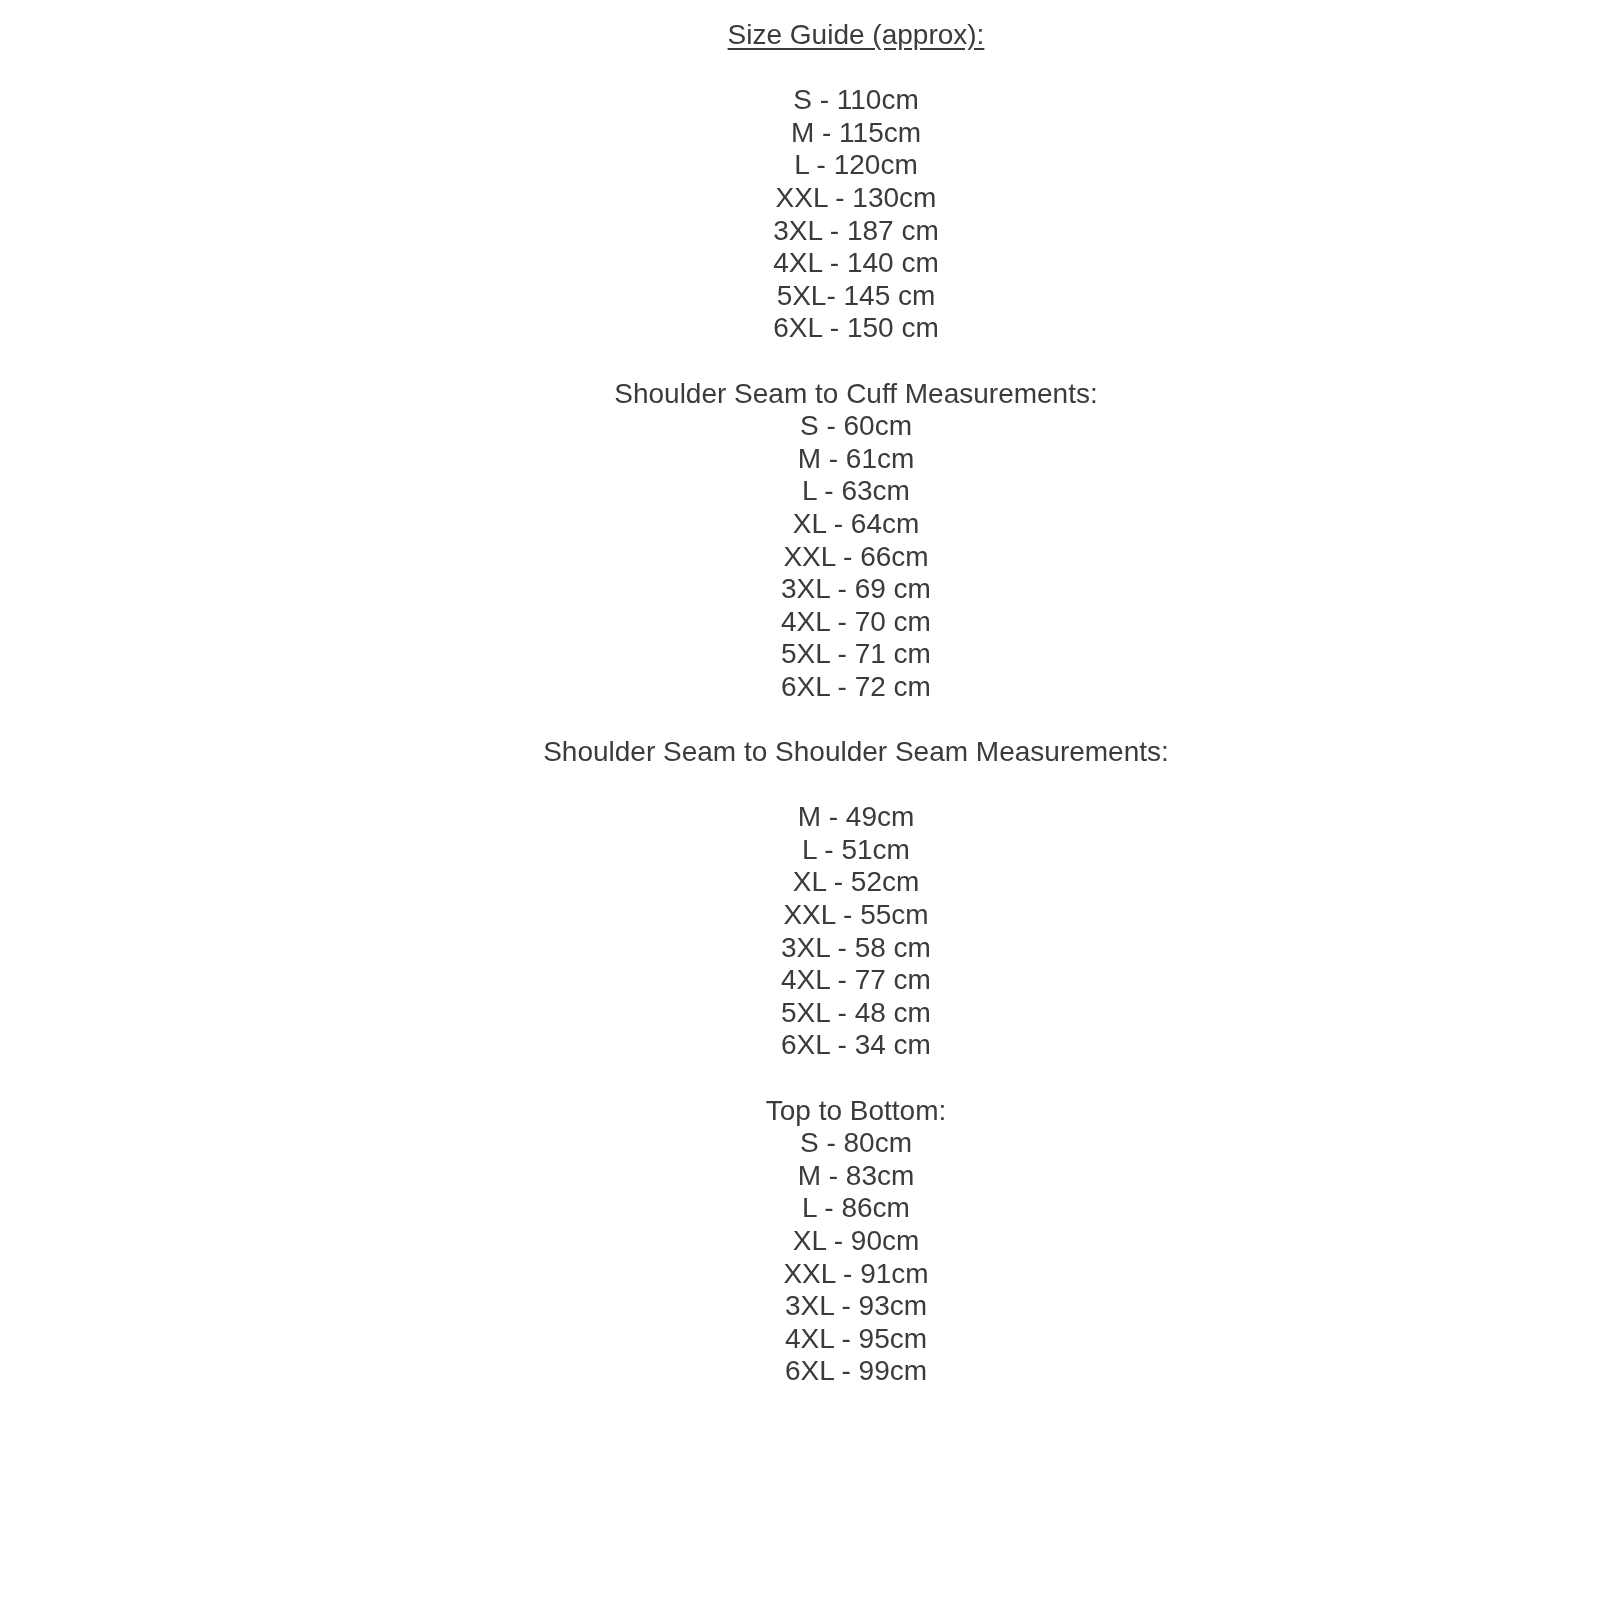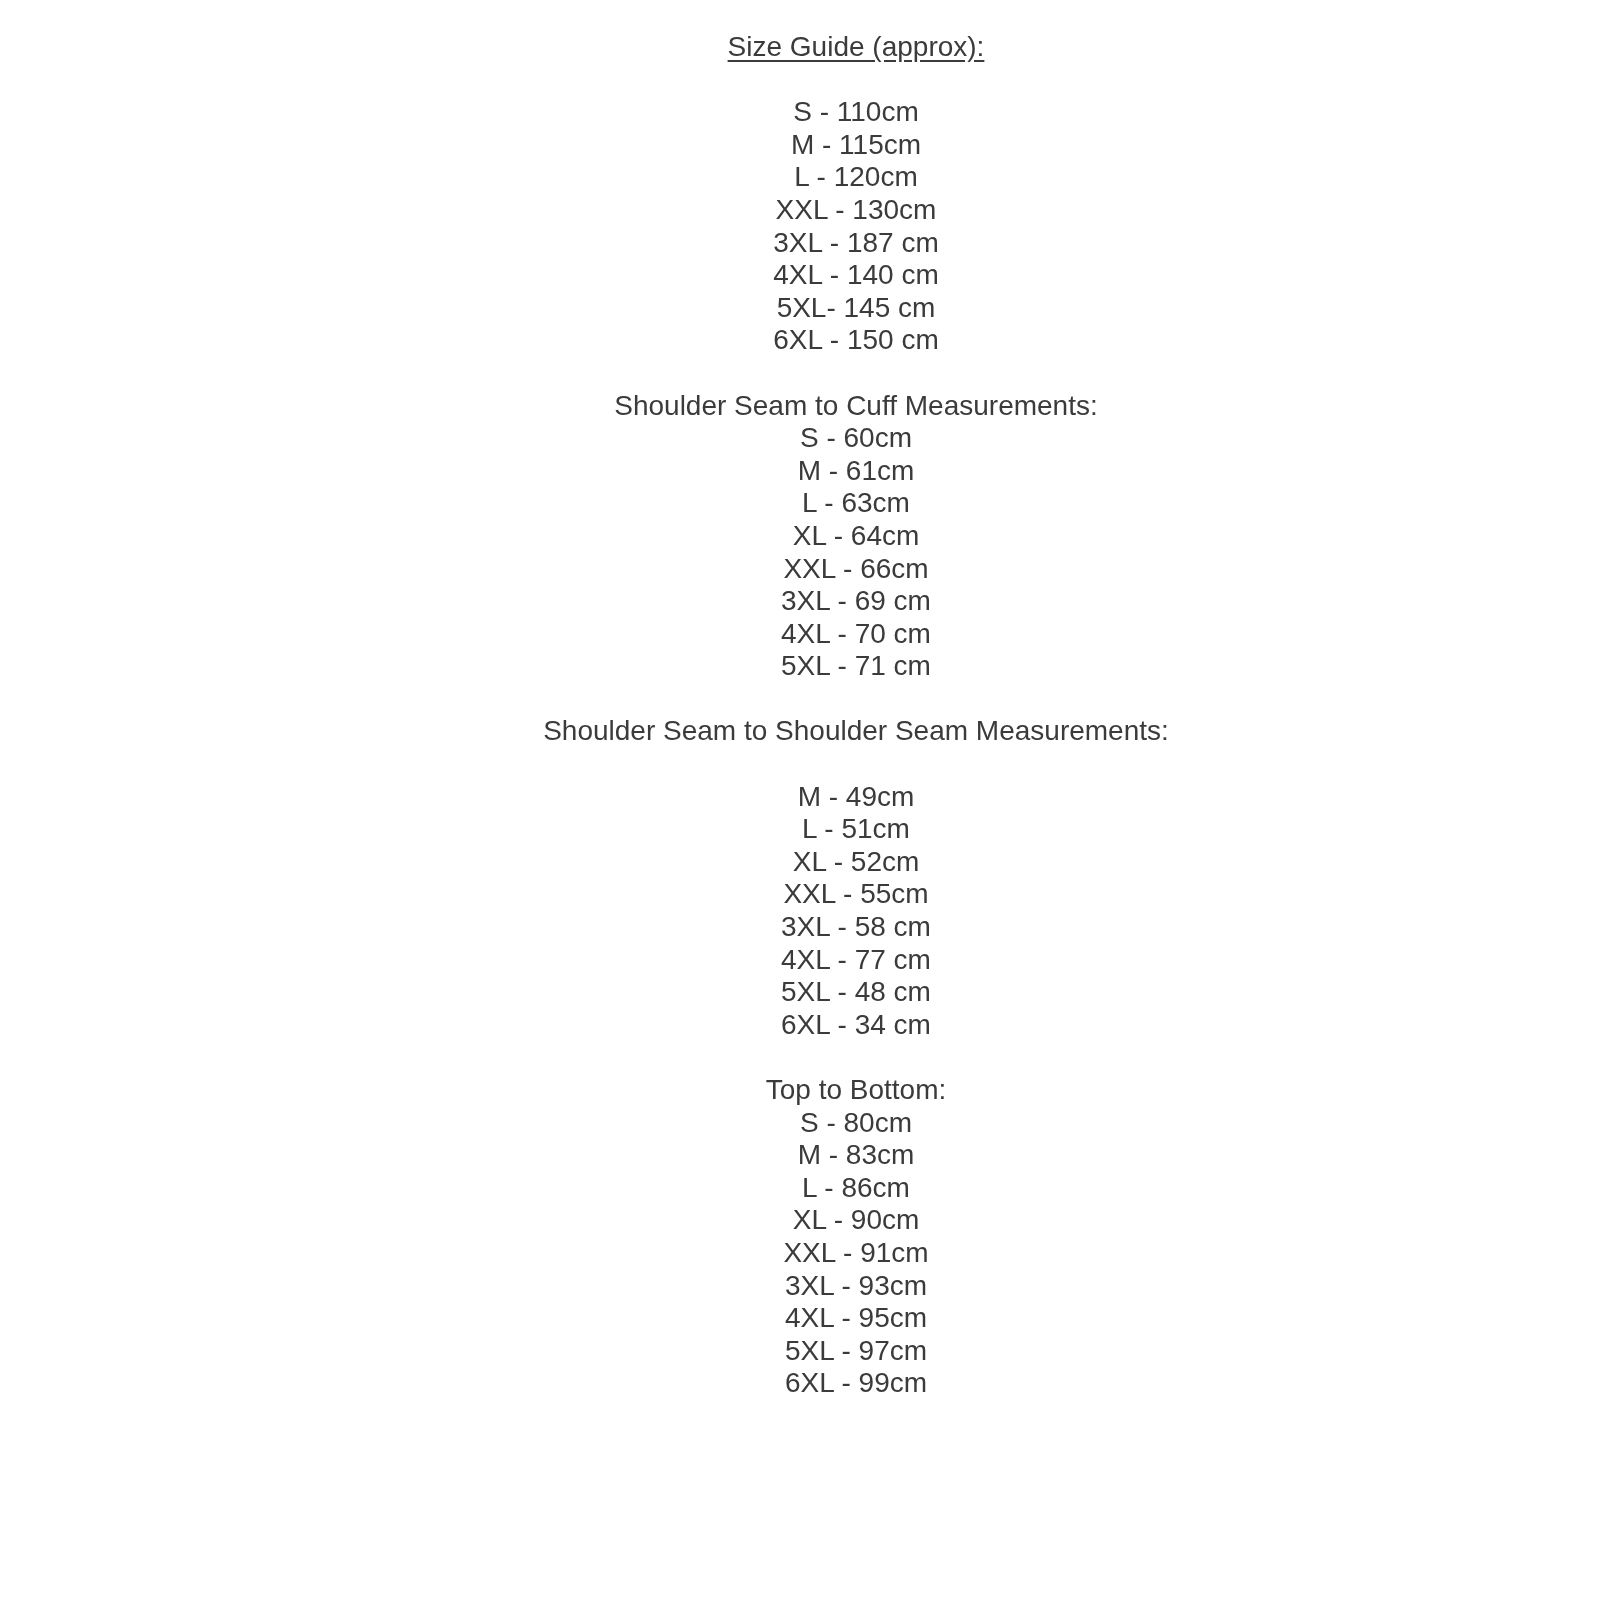--- a/index.html
+++ b/index.html
@@ -7,21 +7,21 @@
     padding: 0;
     background: #ffffff;
     width: 1600px;
     height: 1600px;
     overflow: hidden;
   }
   #canvas {
     width: 1600px;
     height: 1600px;
     box-sizing: border-box;
-    padding-top: 31px;
+    padding-top: 19px;
     padding-left: 112px; 
     font-family: "Liberation Sans", "DejaVu Sans", sans-serif;
     font-size: 28px;
     line-height: 32.6px;
     color: #3b3b3b;
     text-align: center;
   }
   .line {
     white-space: pre;
   }
@@ -55,20 +55,21 @@
       <div class="section">
         <div class="line section-heading">Shoulder Seam to Cuff Measurements:</div>
         <div class="line">S - 60cm</div>
         <div class="line">M - 61cm</div>
         <div class="line">L - 63cm</div>
         <div class="line">XL - 64cm</div>
         <div class="line">XXL - 66cm</div>
         <div class="line">3XL - 69 cm</div>
         <div class="line">4XL - 70 cm</div>
         <div class="line">5XL - 71 cm</div>
+        <div class="line">6XL - 72 cm</div>
       </div>
       <div class="section">
         <div class="line section-heading gap-after">Shoulder Seam to Shoulder Seam Measurements:</div>
         <div class="line">M - 49cm</div>
         <div class="line">L - 51cm</div>
         <div class="line">XL - 52cm</div>
         <div class="line">XXL - 55cm</div>
         <div class="line">3XL - 58 cm</div>
         <div class="line">4XL - 77 cm</div>
         <div class="line">5XL - 48 cm</div>
@@ -76,17 +77,16 @@
       </div>
       <div class="section">
         <div class="line section-heading">Top to Bottom:</div>
         <div class="line">S - 80cm</div>
         <div class="line">M - 83cm</div>
         <div class="line">L - 86cm</div>
         <div class="line">XL - 90cm</div>
         <div class="line">XXL - 91cm</div>
         <div class="line">3XL - 93cm</div>
         <div class="line">4XL - 95cm</div>
-        <div class="line">5XL - 97cm</div>
         <div class="line">6XL - 99cm</div>
       </div>
     </div>
 </div>
 
 </body></html>

